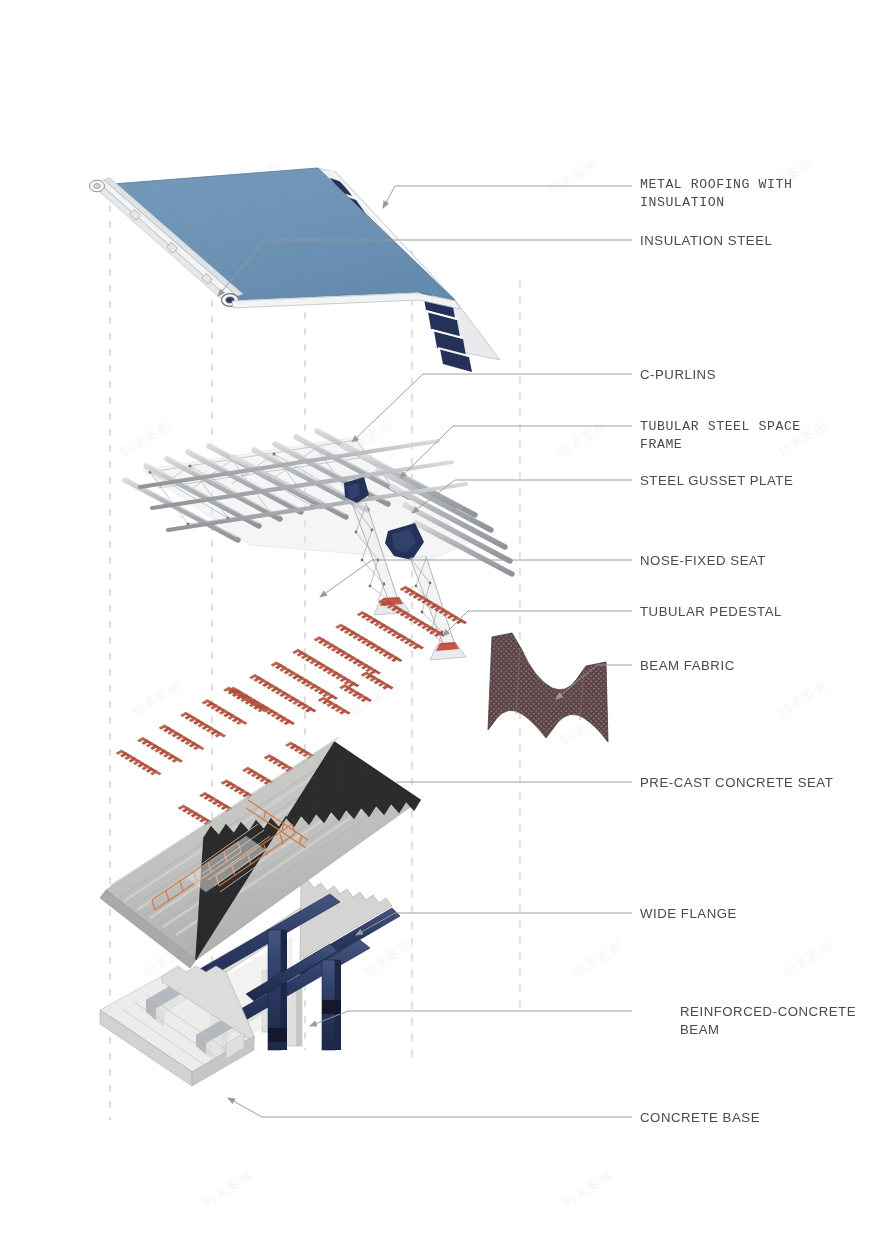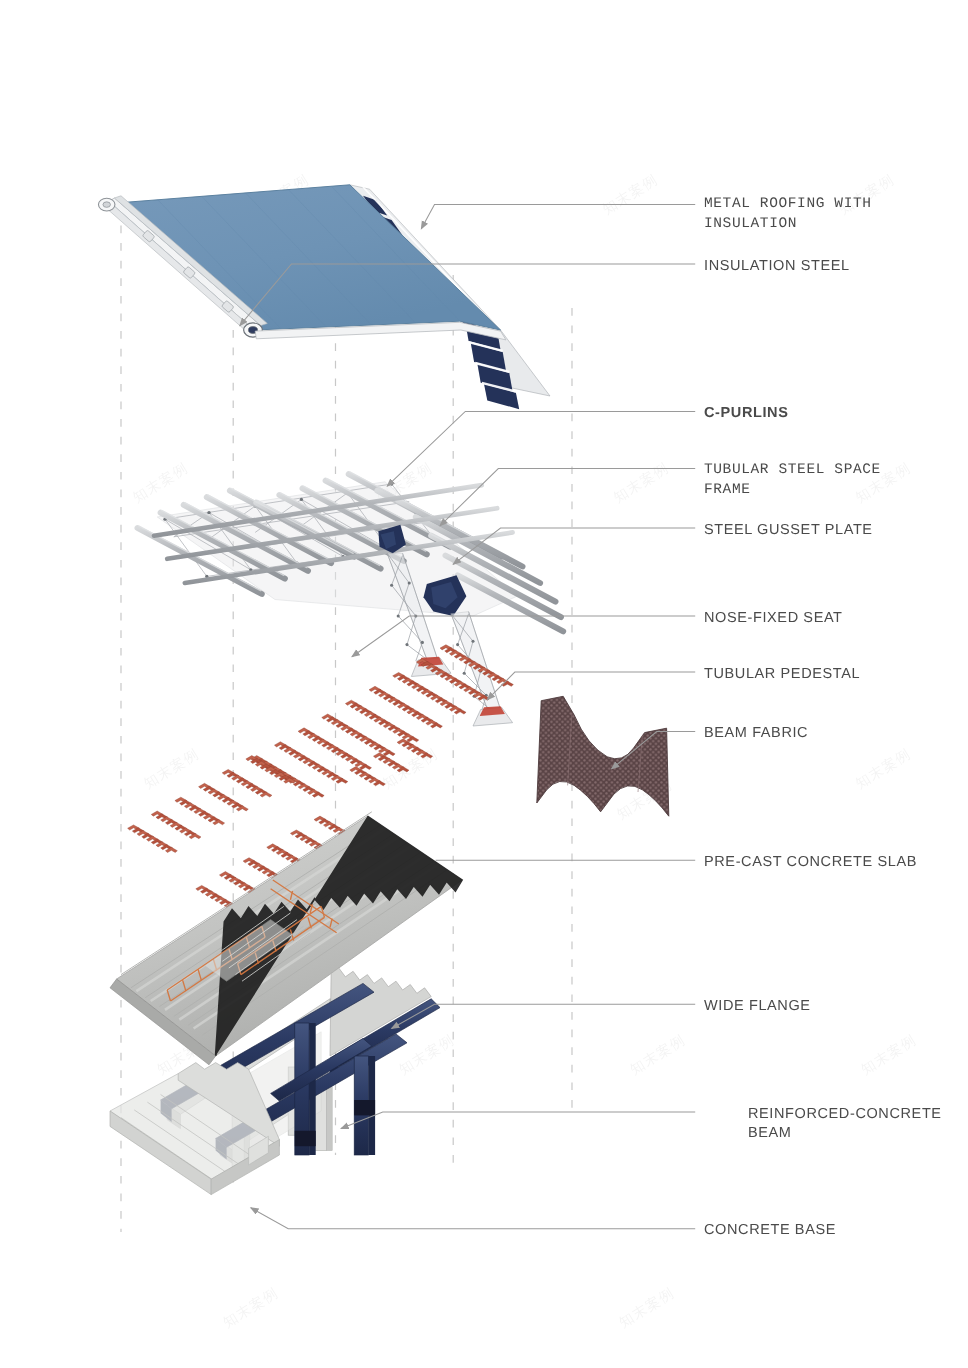--- a/index.html
+++ b/index.html
@@ -824,27 +824,27 @@
         <path d="M632,913 L395,913 L356,935" marker-end="url(#arrowHead)"></path>
         <path d="M632,1011 L348,1011 L310,1026" marker-end="url(#arrowHead)"></path>
         <path d="M632,1117 L262,1117 L228,1098" marker-end="url(#arrowHead)"></path>
       </g>
   </svg>
 
   <div id="label-layer">
       <div class="label" style="left: 640px; top: 176px; font-family: Liberation Mono, monospace;">METAL ROOFING WITH
 INSULATION</div>
       <div class="label" style="left: 640px; top: 232px;">INSULATION STEEL</div>
-      <div class="label" style="left: 640px; top: 366px; font-weight: bold;">C-PURLINS</div>
+      <div class="label" style="left: 640px; top: 366px;">C-PURLINS</div>
       <div class="label" style="left: 640px; top: 418px; font-family: Liberation Mono, monospace;">TUBULAR STEEL SPACE
 FRAME</div>
       <div class="label" style="left: 640px; top: 472px;">STEEL GUSSET PLATE</div>
       <div class="label" style="left: 640px; top: 552px;">NOSE-FIXED SEAT</div>
       <div class="label" style="left: 640px; top: 603px;">TUBULAR PEDESTAL</div>
       <div class="label" style="left: 640px; top: 657px;">BEAM FABRIC</div>
-      <div class="label" style="left: 640px; top: 774px;">PRE-CAST CONCRETE SLAB</div>
+      <div class="label" style="left: 640px; top: 774px;">PRE-CAST CONCRETE SEAT</div>
       <div class="label" style="left: 640px; top: 905px;">WIDE FLANGE</div>
       <div class="label" style="left: 640px; top: 1003px; margin-left: 40px;">REINFORCED-CONCRETE
 BEAM</div>
       <div class="label" style="left: 640px; top: 1109px; text-align: center;">CONCRETE BASE</div>
     </div>
 
 </div>
 
 </body></html>

